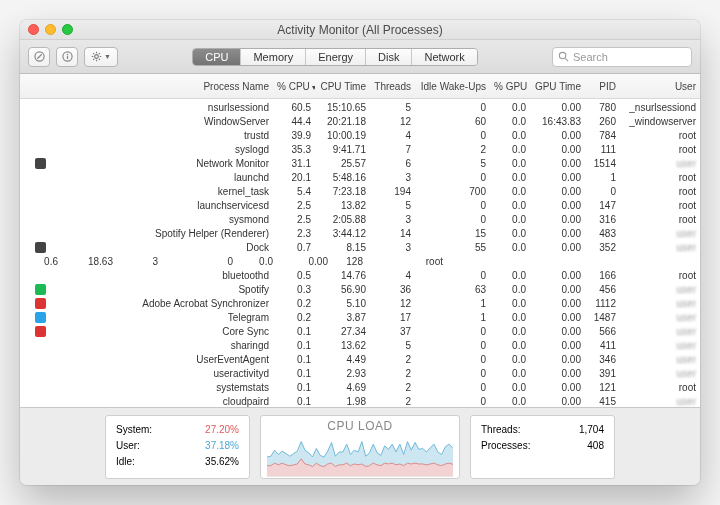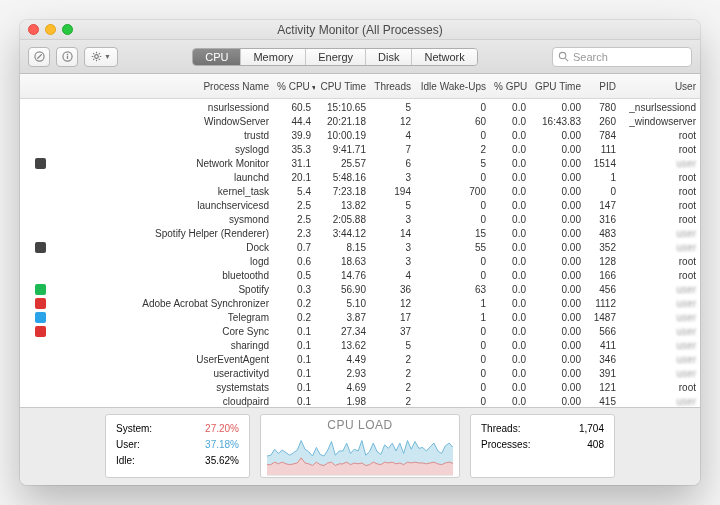--- a/index.html
+++ b/index.html
@@ -135,20 +135,21 @@
     position:absolute;left:15px;
     border-radius:2px;
   }
   .blur-user{color:transparent;text-shadow:0 0 3px #999;}
   .footer{
     height:78px;
     background:#ececec;
     border-top:1px solid #c8c8c8;
     display:flex;
     justify-content:center;
+    align-items:center;
     gap:10px;
     padding:6px 0;
   }
   .panel{
     background:#fff;
     border:1px solid #cfcfcf;
     border-radius:3px;
     height:64px;
     font-size:10px;
     padding:6px 10px;
@@ -354,21 +355,20 @@
           <div class="c-cpu">0.7</div>
           <div class="c-time">8.15</div>
           <div class="c-thr">3</div>
           <div class="c-idle">55</div>
           <div class="c-gpu">0.0</div>
           <div class="c-gtime">0.00</div>
           <div class="c-pid">352</div>
           <div class="c-user blur-user">user</div>
         </div>
         <div class="trow">
-          <div class="c-name">logd</div>
           <div class="c-cpu">0.6</div>
           <div class="c-time">18.63</div>
           <div class="c-thr">3</div>
           <div class="c-idle">0</div>
           <div class="c-gpu">0.0</div>
           <div class="c-gtime">0.00</div>
           <div class="c-pid">128</div>
           <div class="c-user ">root</div>
         </div>
         <div class="trow">

